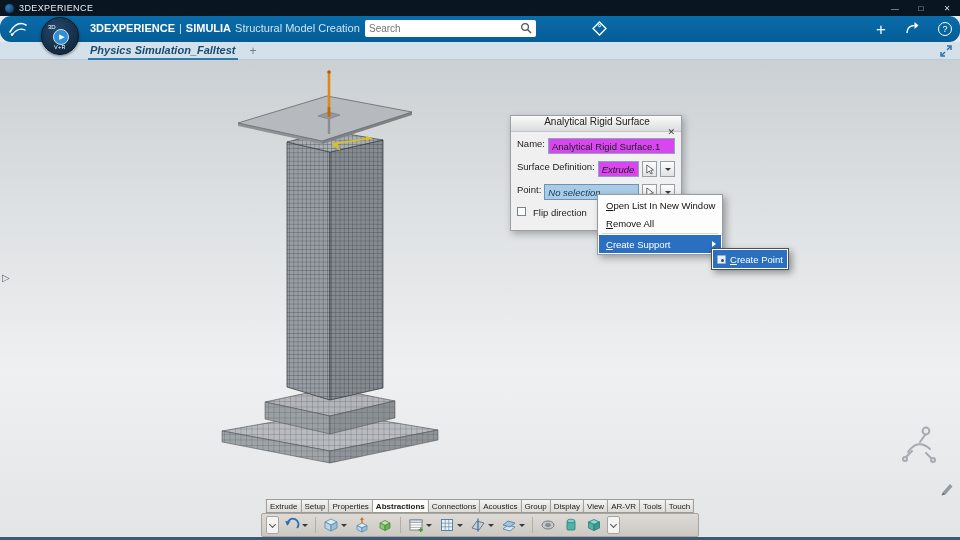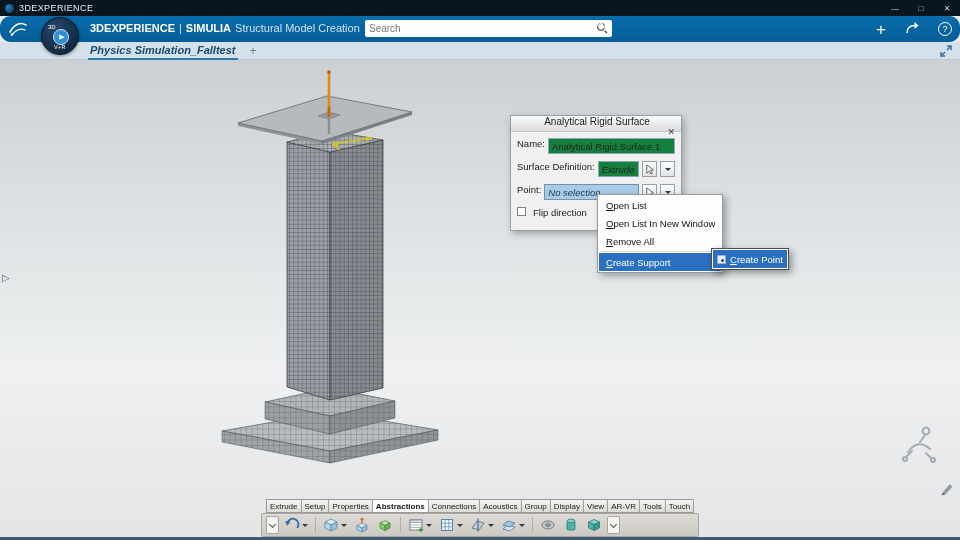--- a/index.html
+++ b/index.html
@@ -16,21 +16,21 @@
   .tb-btn { width:26px; display:flex; align-items:center; justify-content:center; font-size:8px; color:#cfd6dc; cursor:default; }
 
   
   .header { position:absolute; left:0; top:16px; width:960px; height:26px;
             background:linear-gradient(180deg,#0a6cab,#045d96); color:#fff; z-index:15;border-radius:11px; }
   .compass { position:absolute; left:7px; top:2px; }
   .brand { position:absolute; left:90px; top:6px; font-size:11px; white-space:nowrap; }
   .brand b { font-weight:bold; }
   .brand .pipe { margin:0 4px; color:#cfe3f1; }
   .brand .app { color:#cfe3f1; font-weight:normal; margin-left:4px; }
-  .searchwrap { position:absolute; left:365px; top:4px; width:247px; height:17px; background:#fff; border-radius:2px;
+  .searchwrap { position:absolute; left:365px; top:4px; width:171px; height:17px; background:#fff; border-radius:2px;
                 display:flex; align-items:center; padding:0 4px; }
   .searchwrap input { flex:1; border:none; outline:none; font-size:10px; color:#333; background:transparent; font-family:inherit; min-width:0; }
   .tagicon { position:absolute; left:591px; top:4px; }
   .hdr-right { position:absolute; right:8px; top:0; height:26px; display:flex; align-items:center; gap:18px; }
   .plus { font-size:17px; font-weight:400; line-height:1; }
   .help { width:14px; height:14px; border:1.2px solid #fff; border-radius:50%; font-size:9px;
           display:flex; align-items:center; justify-content:center; }
 
   
   .badge { position:absolute; left:41px; top:17px; width:38px; height:38px; border-radius:50%;
@@ -61,21 +61,21 @@
 
   
   .dialog { position:absolute; left:510px; top:55px; width:172px; background:#f0f0f0;
             border:1px solid #9aa0a6; box-shadow:2px 3px 7px rgba(0,0,0,.28); color:#222; z-index:8; }
   .dlg-title { height:16px; background:linear-gradient(180deg,#fbfbfb,#dadcde); border-bottom:1px solid #c2c6ca;
                display:flex; align-items:center; padding:0 4px 0 6px; font-size:10px;flex-direction:column; }
   .dlg-close { margin-left:auto; font-size:9px; color:#444; padding:0 2px; }
   .dlg-body { padding:6px; display:flex; flex-direction:column; gap:6px; }
   .dlg-row { display:flex; gap:3px; height:17px; white-space:nowrap; }
   .dlg-row label { font-size:9.5px; }
-  .dlg-input { flex:1; height:16px; border:1px solid #89a6bf; background:#15803d; font-size:9.5px;
+  .dlg-input { flex:1; height:16px; border:1px solid #89a6bf; background:#d946ef; font-size:9.5px;
                padding:0 3px; font-family:inherit; color:#222; min-width:0; }
   .italic { font-style:italic; }
   .sel-field { flex:1; height:16px; background:#a9cbe6; border:1px solid #6e94b4; display:flex;
                align-items:center; padding:0 3px; font-size:9.5px; font-style:italic; color:#163a58; overflow:hidden; }
   .mini-btn { width:15px; height:16px; border:1px solid #96a0a8; background:linear-gradient(180deg,#fdfdfd,#dfe2e4);
               display:flex; align-items:center; justify-content:center; flex:none; }
   .checkbox { width:9px; height:9px; border:1px solid #7a828a; background:#fff; flex:none; margin-right:4px; }
 
   
   .ctx-menu { position:absolute; left:597px; top:134px; width:126px; background:#fdfdfd;
@@ -295,23 +295,20 @@
         </div>
         <div class="dlg-row">
           <span class="checkbox"></span>
           <label>Flip direction</label>
         </div>
       </div>
     </div>
 
     <div class="ctx-menu">
       <div class="ctx-item">
-          <span>Open List</span>
-        </div>
-      <div class="ctx-item">
           <span>Open List In New Window</span>
         </div>
       <div class="ctx-item">
           <span>Remove All</span>
         </div>
       <div class="ctx-sep"></div>
       <div class="ctx-item hl">
         <span>Create Support</span>
         <span class="subarrow"></span>
       </div>

